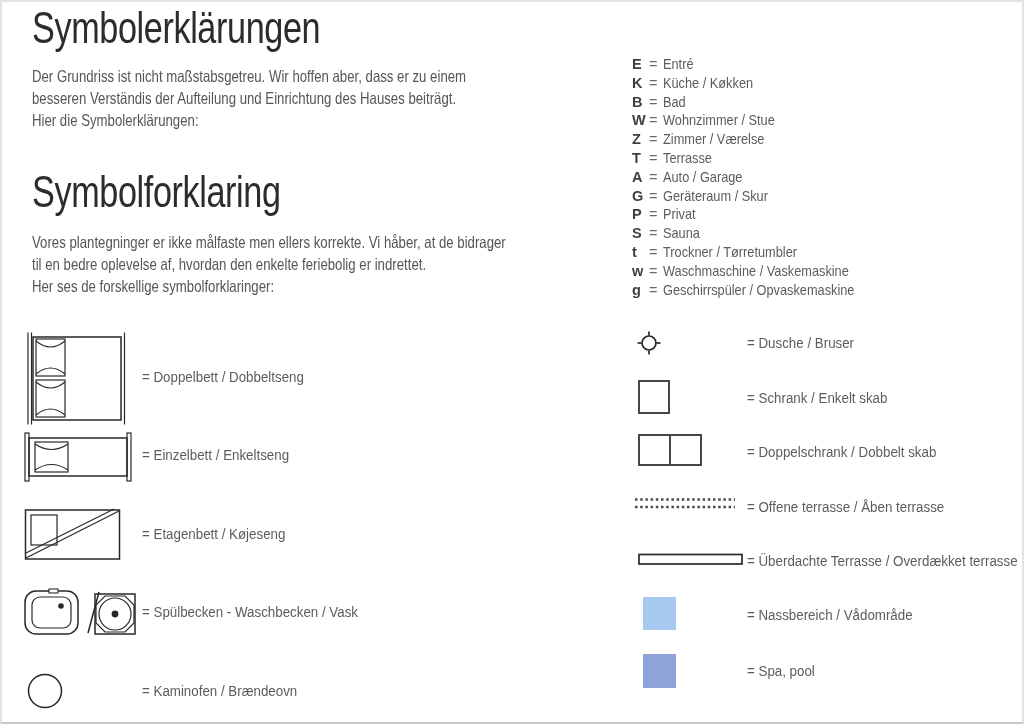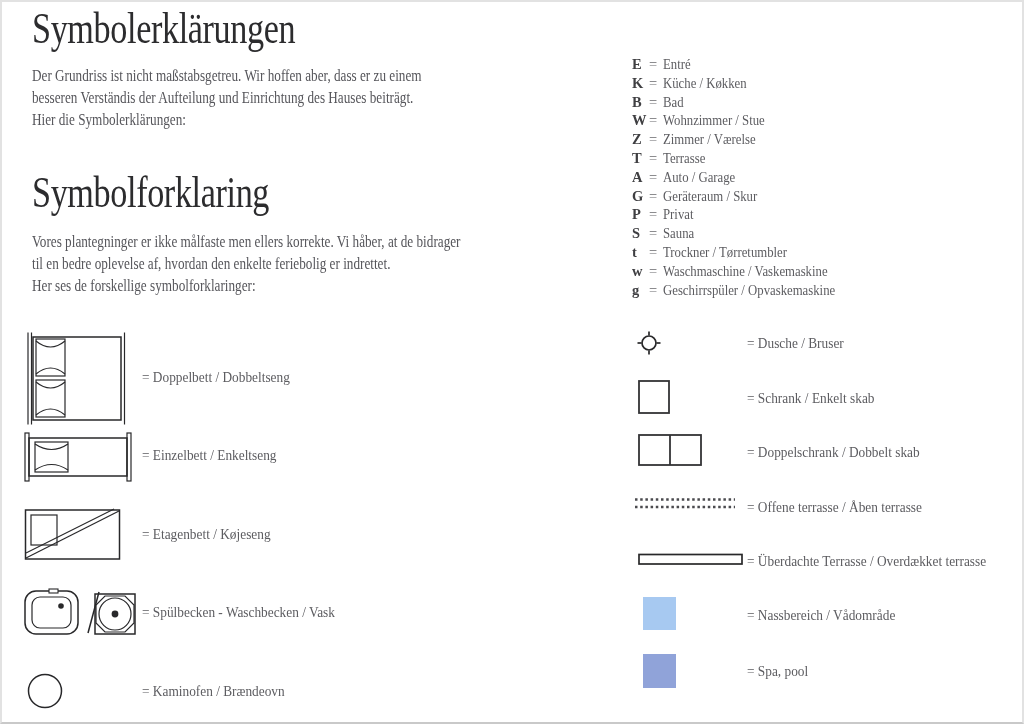--- a/index.html
+++ b/index.html
@@ -3,21 +3,21 @@
 <meta charset="utf-8">
 <style>
   html,body{margin:0;padding:0;background:#ffffff;}
   .page{
     position:relative;
     width:1024px;height:724px;
     background:#ffffff;
     box-sizing:border-box;
     border:2px solid #e2e2e2;
     border-bottom-color:#c9c9c9;
-    font-family:Liberation Serif, serif;
+    font-family:Liberation Sans, sans-serif;
     overflow:hidden;
   }
   .abs{position:absolute;}
   h1.head, h2.head{
     margin:0;
     font-size:45px;
     font-weight:500;
     color:#2c2c2e;
     letter-spacing:-0.5px;
     transform:scaleX(0.76);

